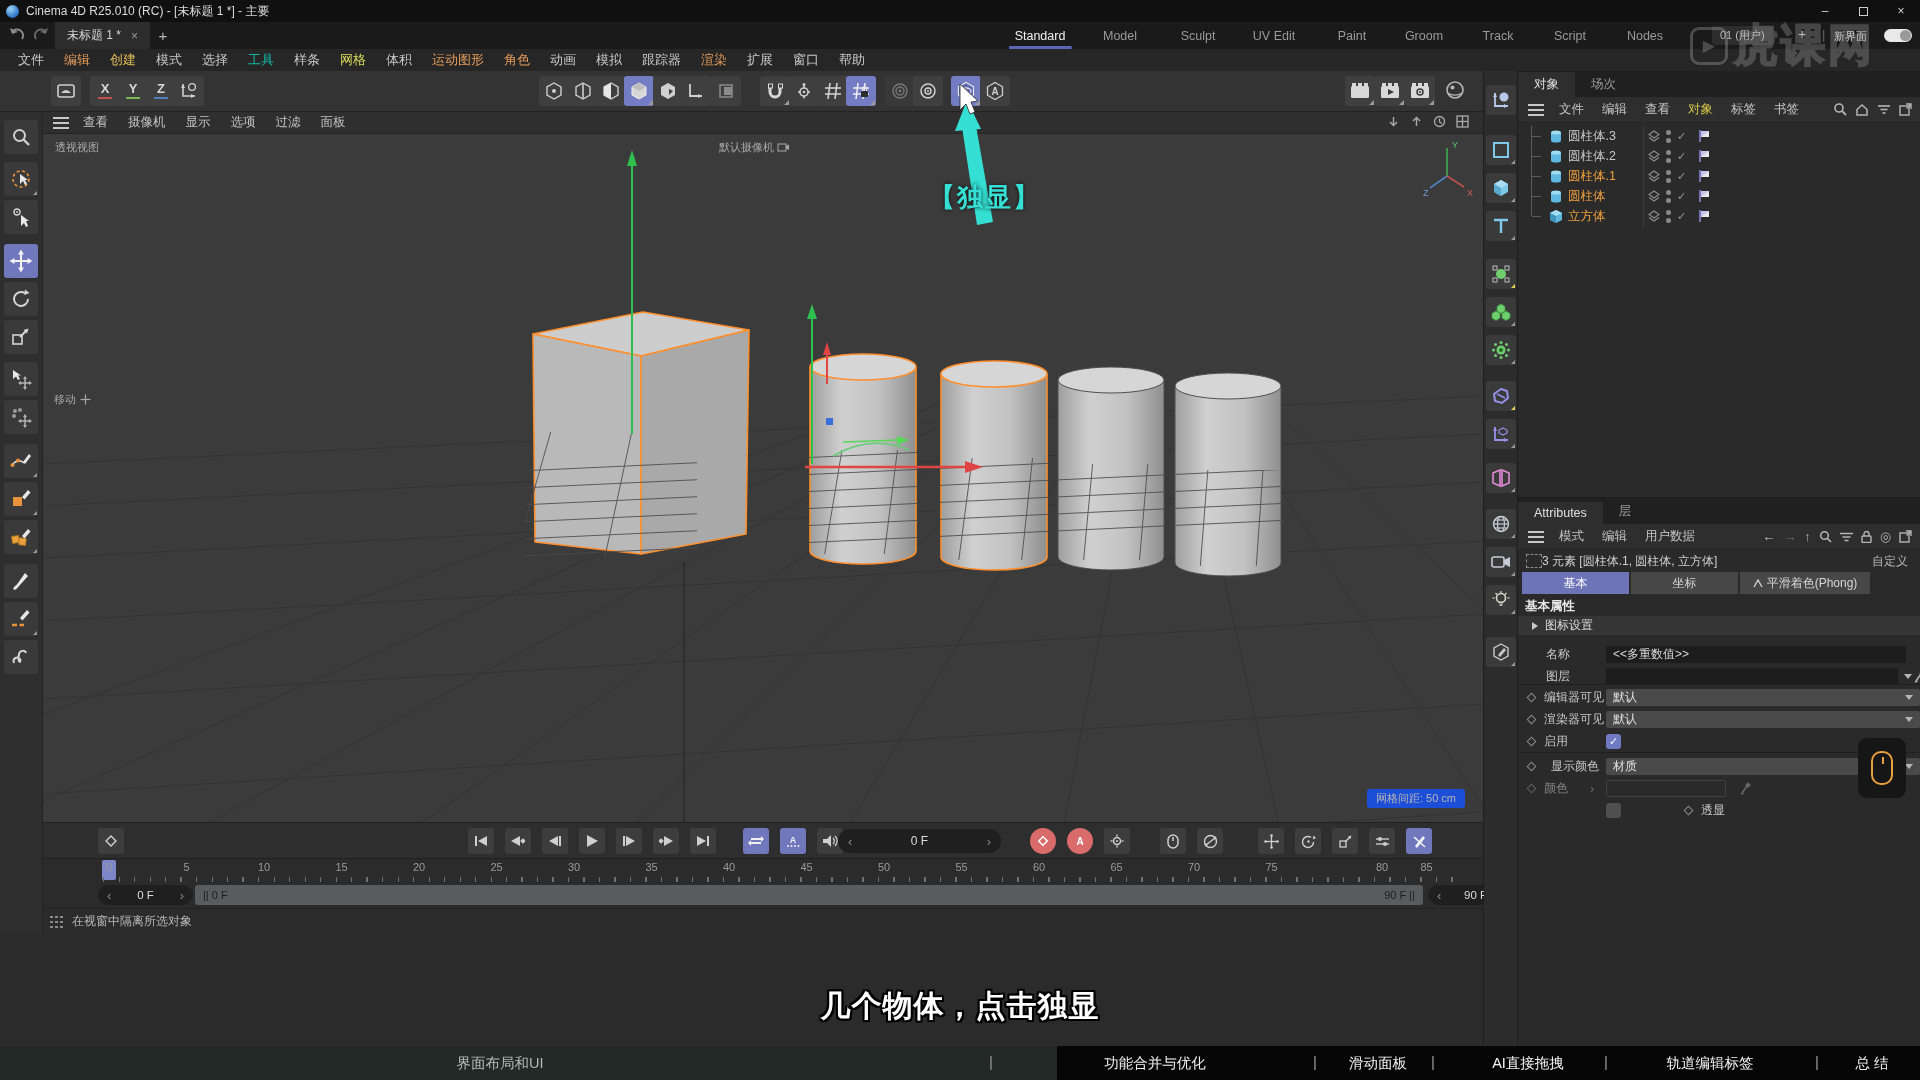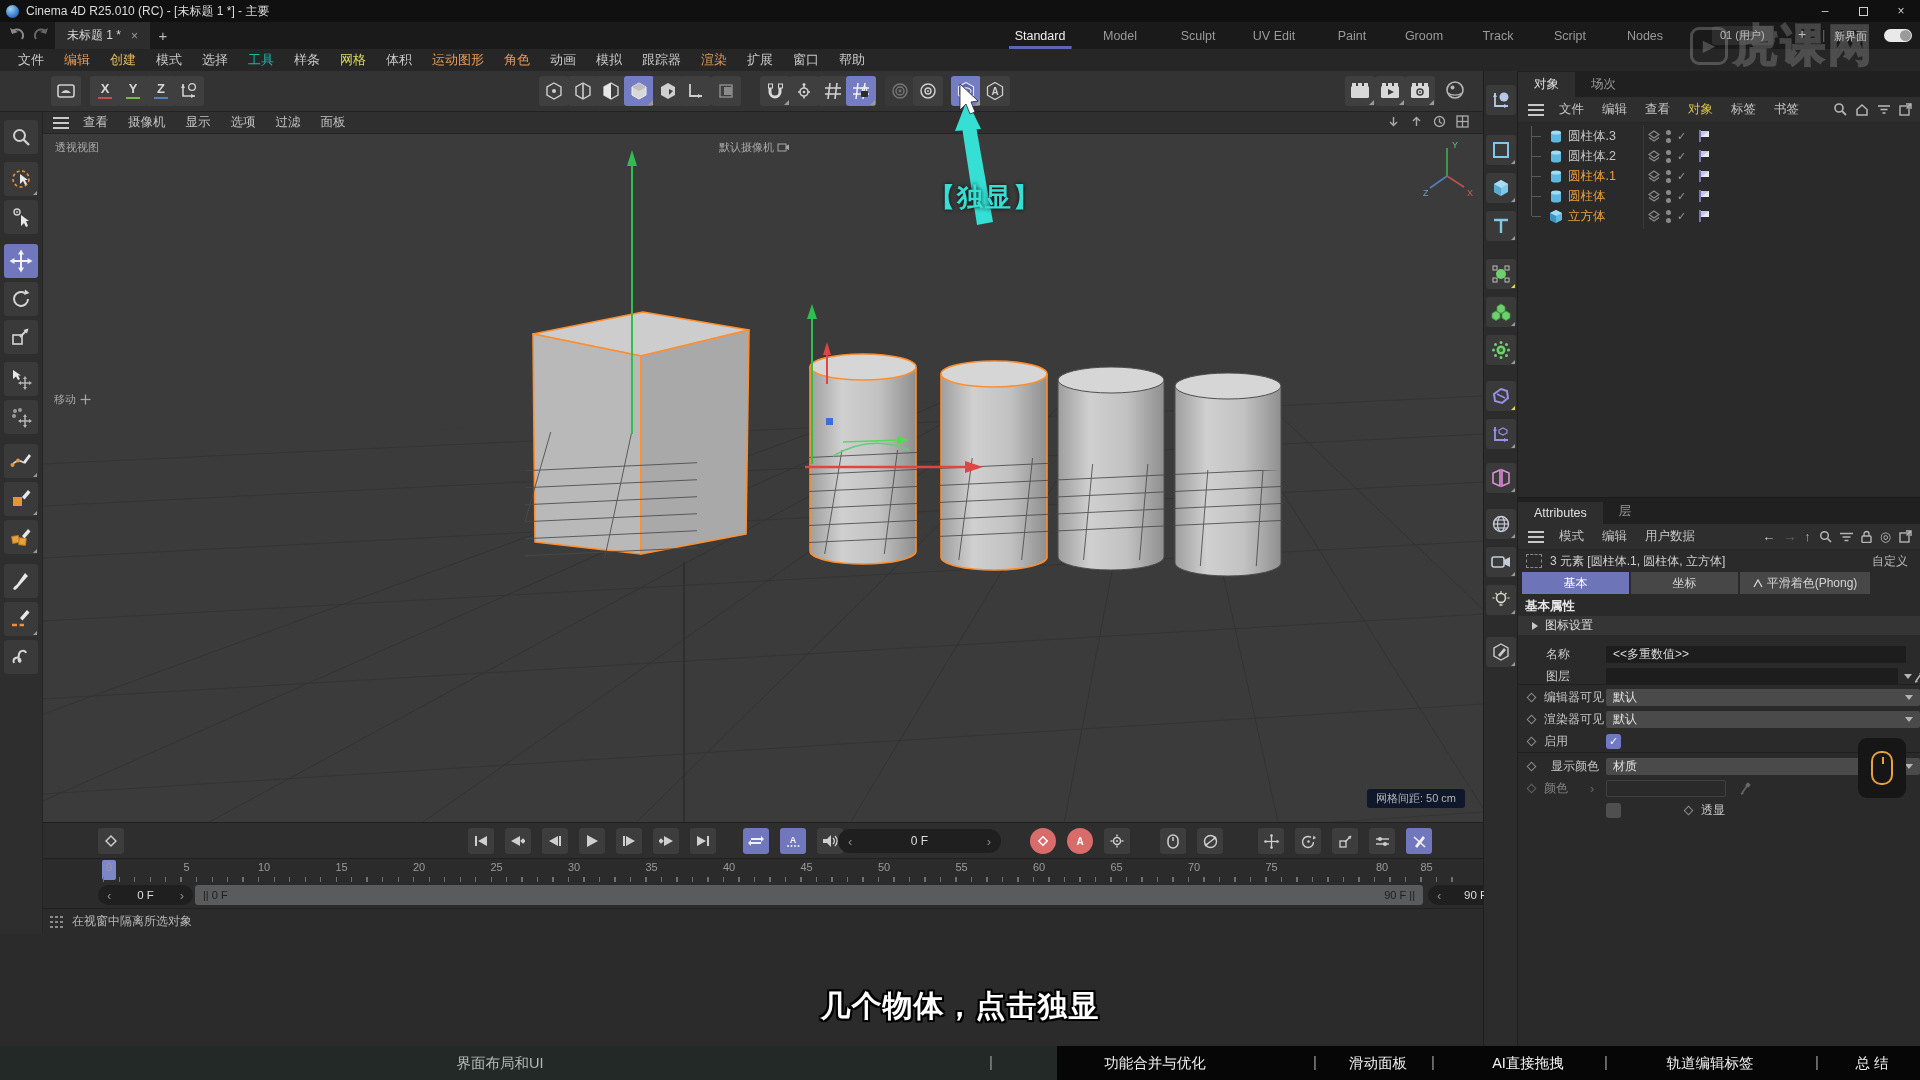--- a/index.html
+++ b/index.html
@@ -63,21 +63,21 @@
   .lsbtn.blue { background:#7077bd; }
 
   
   #center-col { flex:1; display:flex; flex-direction:column; }
   #vp-menu { position:relative; height:22px; background:#2f2f2f; display:flex; align-items:center;
     border-bottom:1px solid #242424; padding-left:6px; }
   .vp-menu-item { padding:0 10px; font-size:12.5px; color:#c2c2c2; }
   .vpm-icons { position:absolute; right:14px; top:3px; display:flex; gap:10px; color:#aaa; }
   #viewport { position:relative; flex:1; background:#3b3b3b; overflow:hidden; }
   .vp-label { position:absolute; font-size:11px; color:#a8a8a8; }
-  #grid-info { position:absolute; right:18px; bottom:14px; background:#0f172a; border-radius:3px;
+  #grid-info { position:absolute; right:18px; bottom:14px; background:#1d4ed8; border-radius:3px;
     padding:2px 9px; font-size:11px; color:#b5b5b5; }
 
   
   #transport { position:relative; height:36px; background:#2e2e2e; border-top:1px solid #202020; }
   .trbtn { position:absolute; top:5px; width:26px; height:26px; background:#3d3d3d; border-radius:3px;
     display:flex; align-items:center; justify-content:center; color:#cfcfcf; }
   .trbtn.blue { background:#7077bd; }
   .trbtn.red { background:#d96b6b; border-radius:50%; color:#fff; }
   #frame-field { position:absolute; left:795px; top:6px; width:163px; height:24px; background:#1f1f1f;
     border-radius:12px; display:flex; align-items:center; justify-content:space-between;
@@ -124,21 +124,21 @@
   .om-row.last .om-tree { height:10px; align-self:flex-start; }
   .om-name { font-size:12.5px; margin-left:5px; width:78px; }
   .om-name.sel { color:#f0a03c; }
   .om-cols { display:flex; align-items:center; gap:6px; margin-left:2px; }
   .vis-dots { display:flex; flex-direction:column; gap:3px; }
   .vis-dots i { width:5px; height:5px; border-radius:50%; background:#8a8a8a; }
   .om-sep { position:absolute; left:125px; top:55px; width:1px; height:103px; background:#3a3a3a; }
 
   #attributes { flex:1; background:#2a2a2a; position:relative; border-top:1px solid #1c1c1c; }
   #attr-info { position:absolute; left:0; top:52px; width:100%; height:22px; display:flex;
-    align-items:center; gap:8px; padding-left:8px; font-size:12px; color:#cfcfcf; }
+    align-items:center; padding-left:8px; font-size:12px; color:#cfcfcf; }
   .dashed-ico { width:16px; height:14px; border:1px dashed #8a8a8a; }
   #attr-custom { position:absolute; right:12px; top:55px; font-size:12px; color:#b5b5b5; }
   .sec-tab { position:absolute; top:74px; height:22px; width:107px; background:#474747;
     display:flex; align-items:center; justify-content:center; font-size:12px; color:#d5d5d5; }
   .sec-tab.active { background:#6d74b8; color:#fff; }
   #attr-header { position:absolute; left:7px; top:100px; font-size:12.5px; font-weight:bold; color:#e8e8e8; }
   #attr-group { position:absolute; left:0; top:118px; width:100%; height:19px; background:#353535;
     display:flex; align-items:center; gap:6px; padding-left:13px; font-size:12px; color:#dcdcdc; }
   .fieldrow { position:absolute; left:0; width:100%; height:20px; display:flex; align-items:center; }
   .fdiamond { width:7px; height:7px; border:1px solid #8a8a8a; transform:rotate(45deg); margin-left:10px; }

